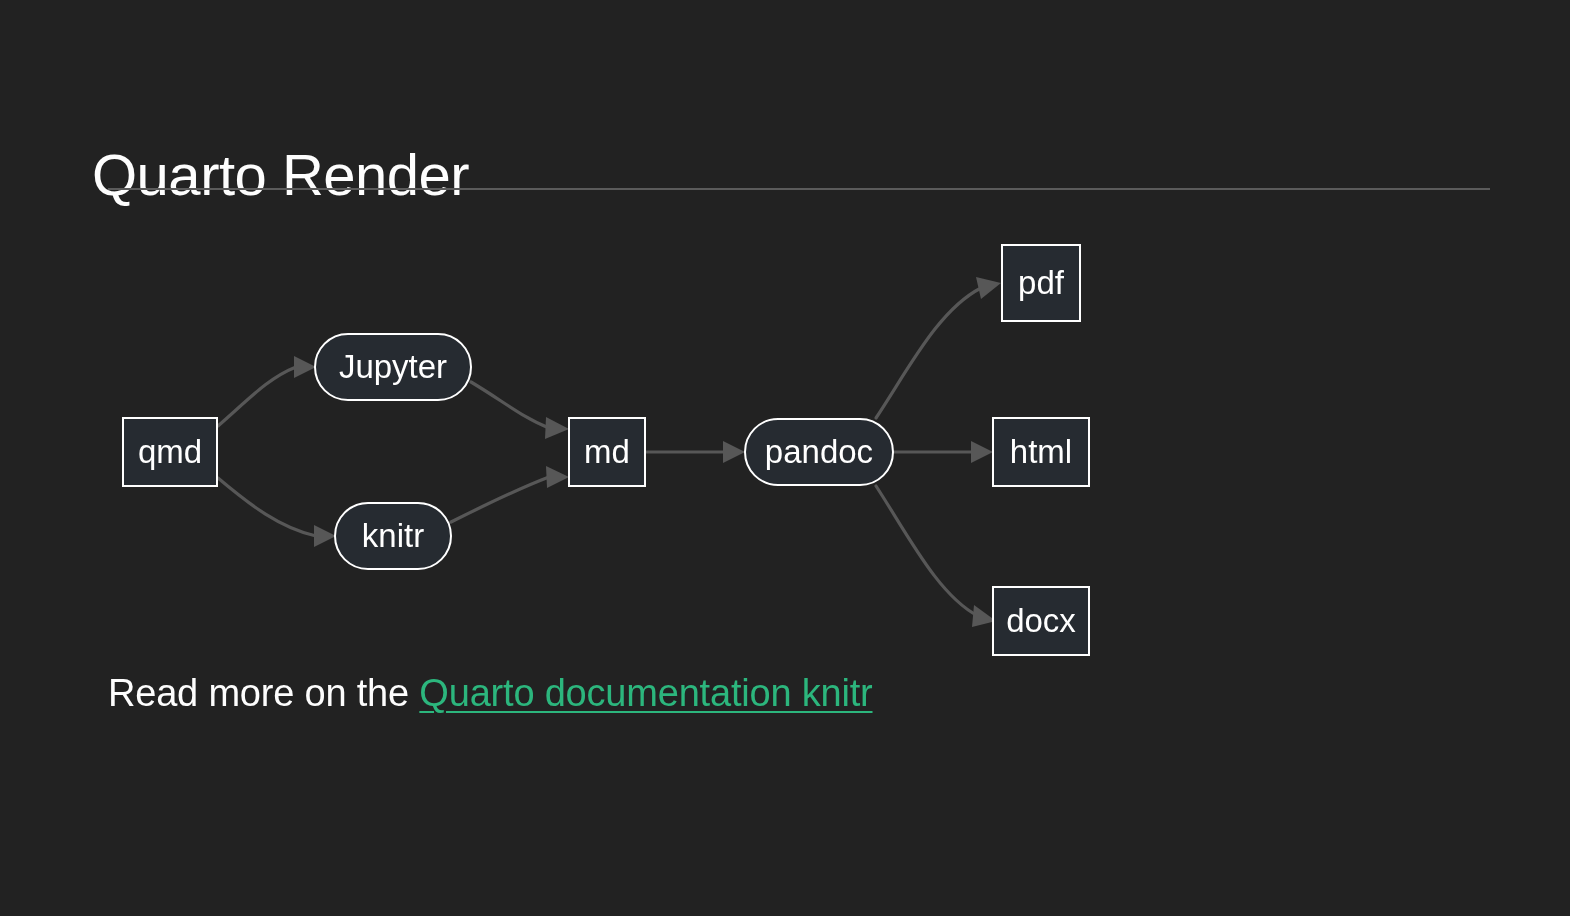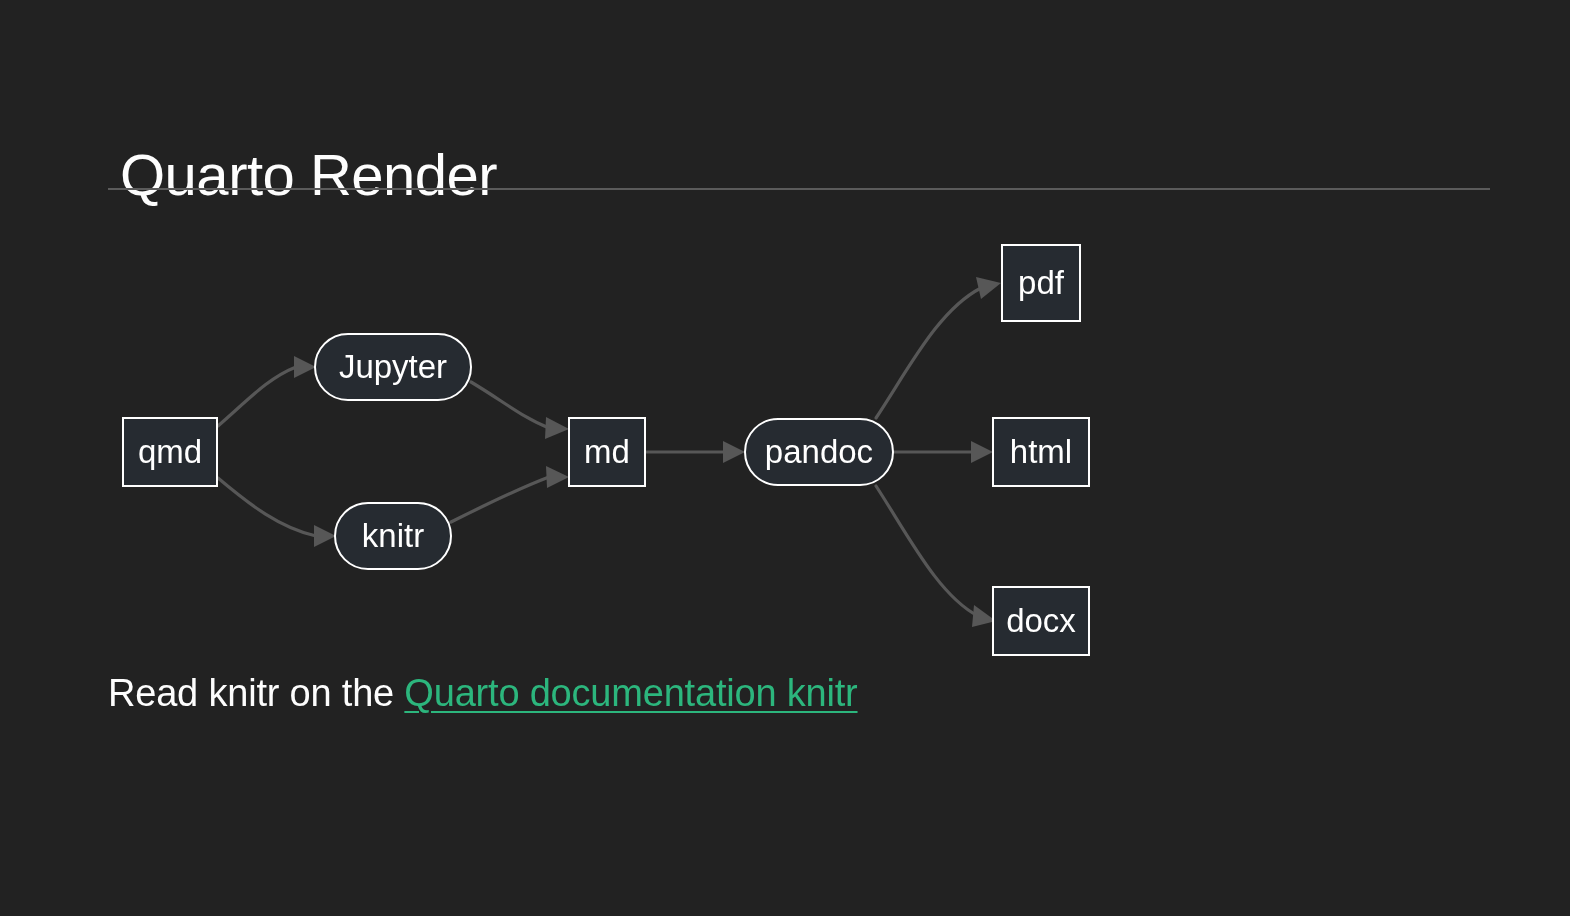--- a/index.html
+++ b/index.html
@@ -14,21 +14,21 @@
     font-family: "Liberation Sans", sans-serif;
     color: #ffffff;
     position: relative;
   }
   .slide {
     position: absolute;
     inset: 0;
   }
   .slide-title {
     position: absolute;
-    left: 120px;
+    left: 92px;
     top: 104px;
     font-size: 58px;
     font-weight: 400;
     letter-spacing: -0.5px;
     color: #fdfdfd;
     line-height: 1.1;
     white-space: nowrap;
   }
   .title-rule {
     position: absolute;
@@ -183,15 +183,15 @@
       </g>
 
       <g>
         <rect class="node-rect" x="993" y="587" width="96" height="68"></rect>
         <text class="node-label" x="1041" y="623">docx</text>
       </g>
 
     </svg>
   </div>
 
-  <div class="footer-line"><span>Read knitr on the </span><a class="footer-link">Quarto documentation knitr</a></div>
+  <div class="footer-line"><span>Read more on the </span><a class="footer-link">Quarto documentation knitr</a></div>
 
 </div>
 
 </body></html>

